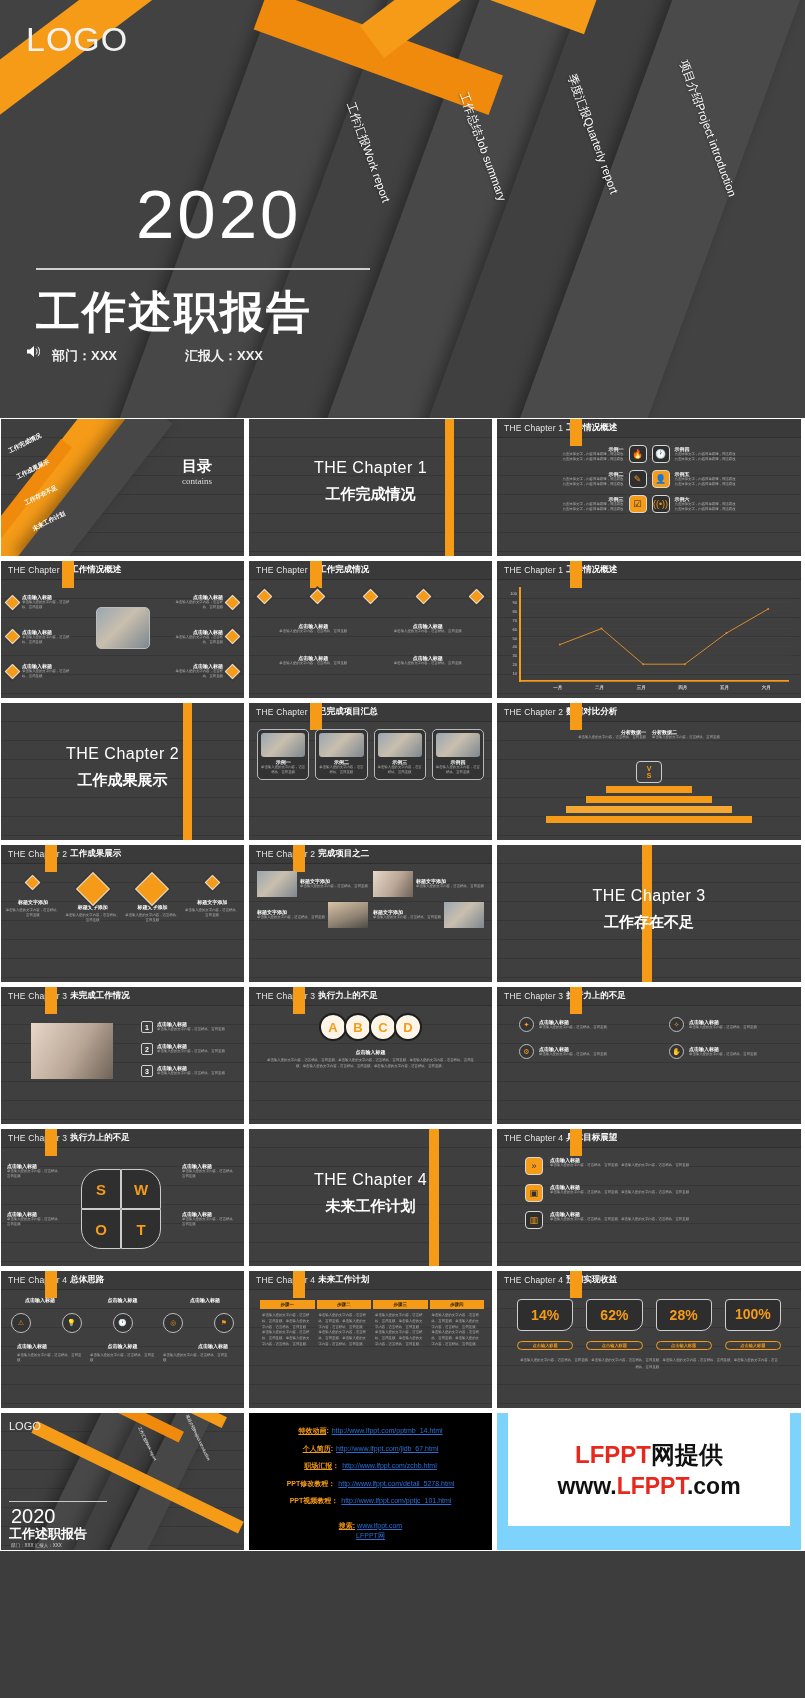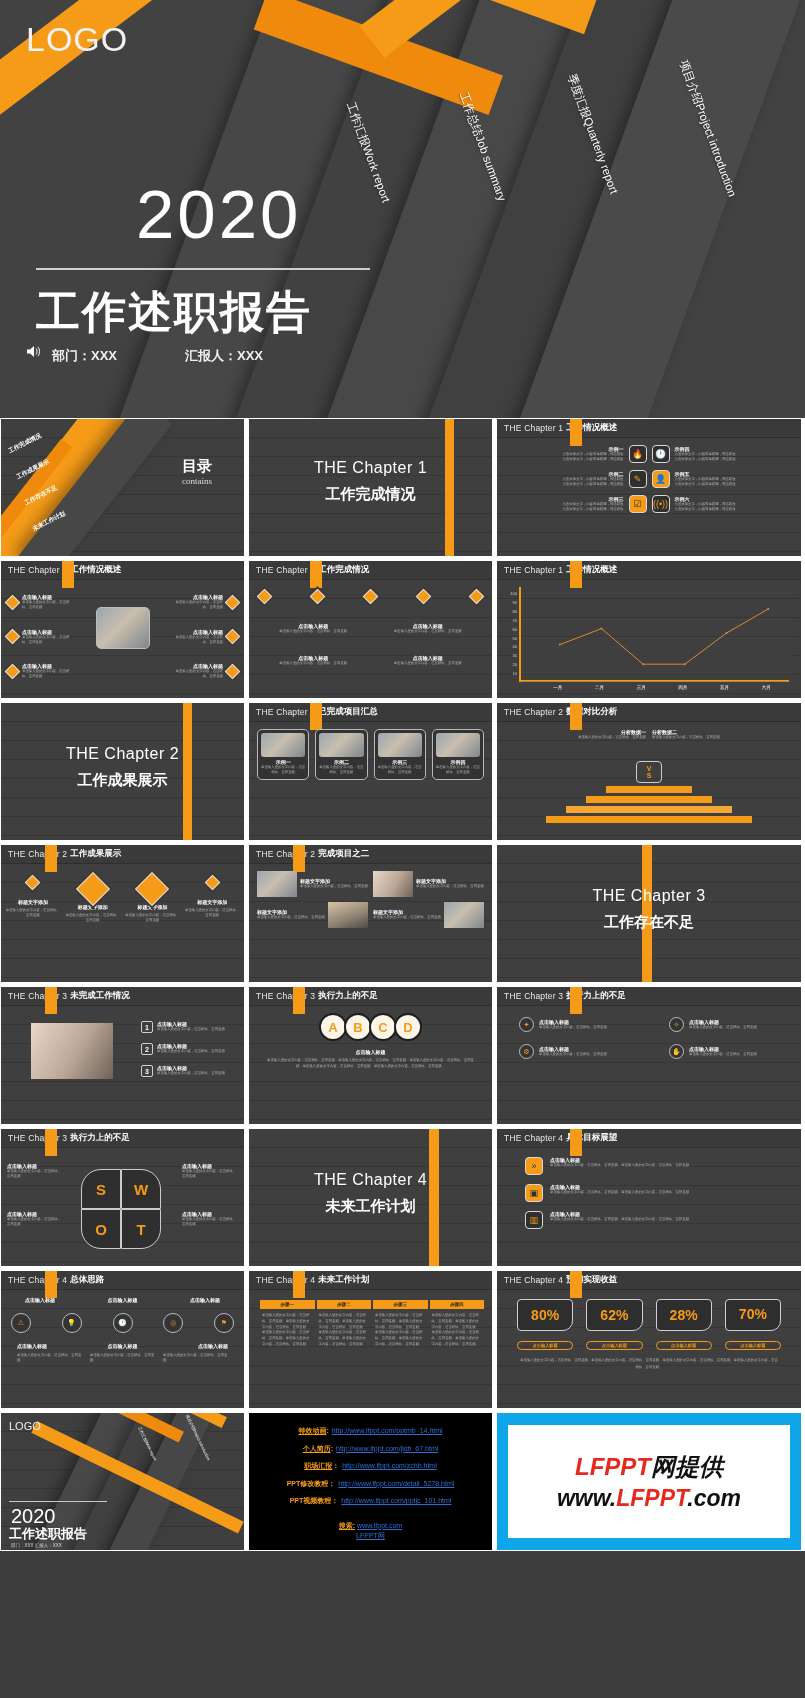--- a/index.html
+++ b/index.html
@@ -110,21 +110,21 @@
   .bigch  { color:#fff; }
   .bigch .en { font-size:16px; letter-spacing:.5px; }
   .bigch .cn { font-size:15px; font-weight:bold; margin-top:8px; }
   .vstripe { position:absolute; background:#F59B18; }
 
   
   .footer { display:flex; width:805px; gap:3px; }
   .foot-cell { position:relative; overflow:hidden; border:1px solid #fff; }
   .f1 { width:245px; height:139px; background:#3f3f3f; }
   .f2 { width:245px; height:139px; background:#000; }
-  .f3 { width:306px; height:139px; background:#0ea5e9; display:flex;align-items:center;justify-content:center;font-style:italic; }
+  .f3 { width:306px; height:139px; background:#7dd3fc; display:flex;justify-content:center; }
   .lfbox {
     width:282px;height:113px;background:#fff;
     display:flex;flex-direction:column;align-items:center;justify-content:center;
   }
   .lf1 { font-size:24px; font-weight:bold; color:#111; letter-spacing:0; }
   .lf1 .r { color:#e8271d; }
   .lf2 { font-size:23px; font-weight:bold; color:#111; margin-top:2px; }
   .lf2 .r { color:#e8271d; }
   .links { padding:13px 0 0 0; display:flex; flex-direction:column; gap:7.5px; align-items:center;}
   .lrow { font-size:7px; display:flex; align-items:baseline; }
@@ -800,24 +800,24 @@
     </div>
 
     <div class="cell" style="width:306px;">
       <div class="stripebg"></div>
       <div class="slide-hdr">
           <span class="ch">THE Chapter 4</span>
           <span class="cn">预期实现收益</span>
         </div>
       <div class="hdr-tab" style="left:73px;"></div>
       <div style="position:absolute;left:20px;right:20px;top:28px;display:flex;gap:13px;">
-        <div style="flex:1;height:32px;border:1px solid #cfcfcf;border-radius:4px 4px 10px 4px;background:#2e2e2e;display:flex;align-items:center;justify-content:center;color:#F59B18;font-size:14px;font-weight:bold;">80%</div>
+        <div style="flex:1;height:32px;border:1px solid #cfcfcf;border-radius:4px 4px 10px 4px;background:#2e2e2e;display:flex;align-items:center;justify-content:center;color:#F59B18;font-size:14px;font-weight:bold;">14%</div>
         <div style="flex:1;height:32px;border:1px solid #cfcfcf;border-radius:4px 4px 10px 4px;background:#2e2e2e;display:flex;align-items:center;justify-content:center;color:#F59B18;font-size:14px;font-weight:bold;">62%</div>
         <div style="flex:1;height:32px;border:1px solid #cfcfcf;border-radius:4px 4px 10px 4px;background:#2e2e2e;display:flex;align-items:center;justify-content:center;color:#F59B18;font-size:14px;font-weight:bold;">28%</div>
-        <div style="flex:1;height:32px;border:1px solid #cfcfcf;border-radius:4px 4px 10px 4px;background:#2e2e2e;display:flex;align-items:center;justify-content:center;color:#F59B18;font-size:14px;font-weight:bold;line-height:.95;text-align:center;">70%</div>
+        <div style="flex:1;height:32px;border:1px solid #cfcfcf;border-radius:4px 4px 10px 4px;background:#2e2e2e;display:flex;align-items:center;justify-content:center;color:#F59B18;font-size:14px;font-weight:bold;line-height:.95;text-align:center;">100%</div>
       </div>
       <div style="position:absolute;left:20px;right:20px;top:70px;display:flex;gap:13px;">
         <div style="flex:1;border:1px solid #F59B18;border-radius:7px;height:9px;display:flex;align-items:center;justify-content:center;font-size:4.2px;color:#F59B18;font-weight:bold;">点击输入标题</div>
         <div style="flex:1;border:1px solid #F59B18;border-radius:7px;height:9px;display:flex;align-items:center;justify-content:center;font-size:4.2px;color:#F59B18;font-weight:bold;">点击输入标题</div>
         <div style="flex:1;border:1px solid #F59B18;border-radius:7px;height:9px;display:flex;align-items:center;justify-content:center;font-size:4.2px;color:#F59B18;font-weight:bold;">点击输入标题</div>
         <div style="flex:1;border:1px solid #F59B18;border-radius:7px;height:9px;display:flex;align-items:center;justify-content:center;font-size:4.2px;color:#F59B18;font-weight:bold;">点击输入标题</div>
       </div>
       <div class="pt-body" style="position:absolute;left:22px;right:22px;top:86px;text-align:center;line-height:2;">单击输入您的文字内容，语言精练、言简意赅。单击输入您的文字内容，语言精练、言简意赅。单击输入您的文字内容，语言精练、言简意赅。单击输入您的文字内容，语言精练、言简意赅。</div>
     </div>
   </div>

